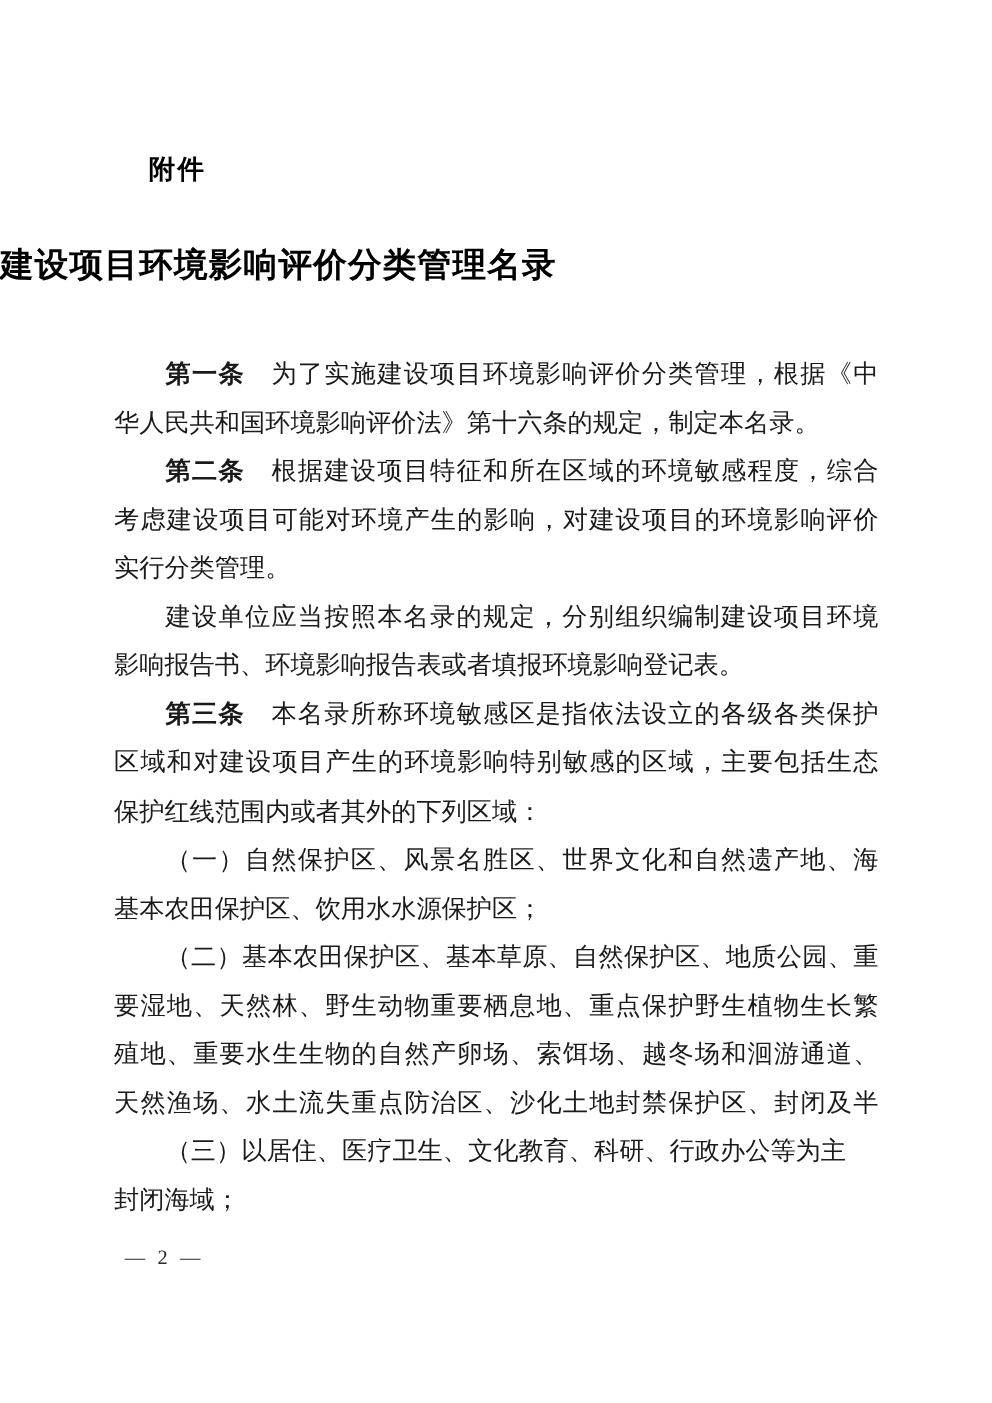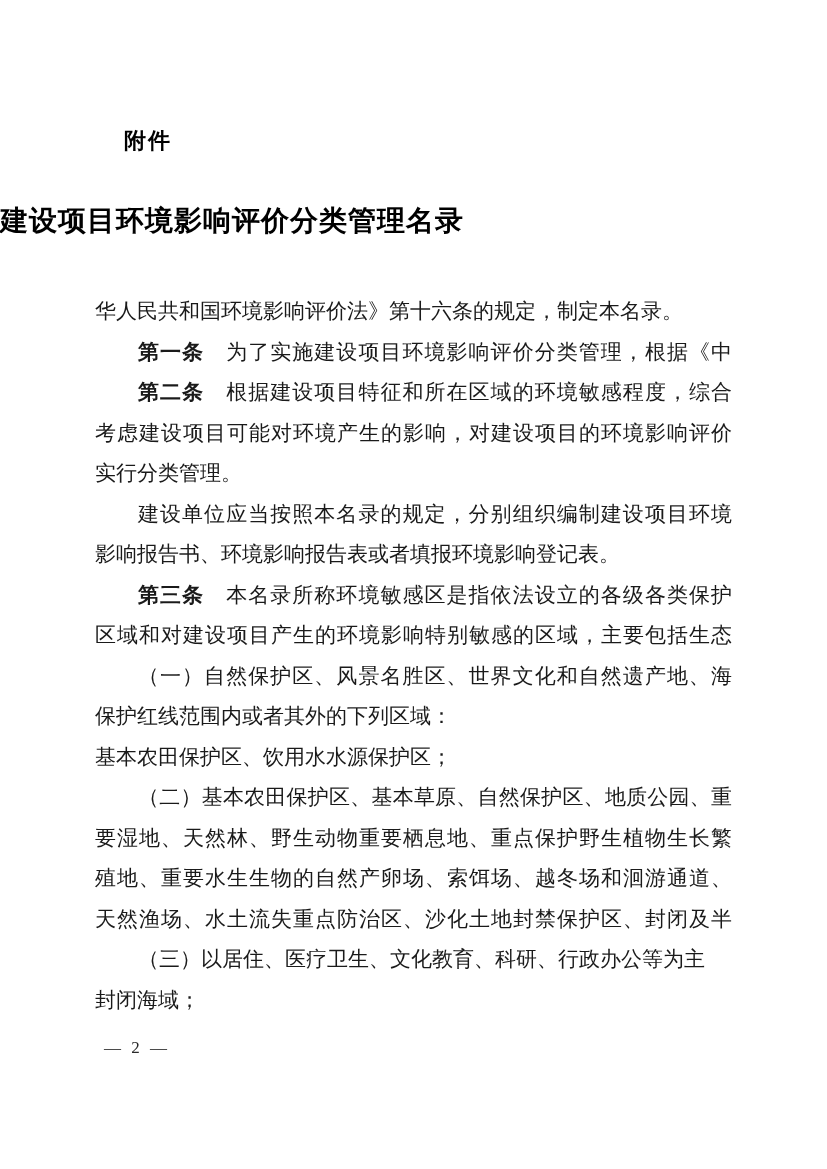--- a/index.html
+++ b/index.html
@@ -82,41 +82,41 @@
 <body>
 
 <div class="page">
 
   <div class="attachment-label">附件</div>
 
   <div class="doc-title">建设项目环境影响评价分类管理名录</div>
 
   <div class="body-block">
 
+    <div class="line indent"><span class="lead">第一条</span><span>　为了实施建设项目环境影响评价分类管理，根据《中</span></div>
+
     <div class="line last">华人民共和国环境影响评价法》第十六条的规定，制定本名录。</div>
-
-    <div class="line indent"><span class="lead">第一条</span><span>　为了实施建设项目环境影响评价分类管理，根据《中</span></div>
 
     <div class="line indent"><span class="lead">第二条</span><span>　根据建设项目特征和所在区域的环境敏感程度，综合</span></div>
 
     <div class="line">考虑建设项目可能对环境产生的影响，对建设项目的环境影响评价</div>
 
     <div class="line last">实行分类管理。</div>
 
     <div class="line indent">建设单位应当按照本名录的规定，分别组织编制建设项目环境</div>
 
     <div class="line last">影响报告书、环境影响报告表或者填报环境影响登记表。</div>
 
     <div class="line indent"><span class="lead">第三条</span><span>　本名录所称环境敏感区是指依法设立的各级各类保护</span></div>
 
     <div class="line">区域和对建设项目产生的环境影响特别敏感的区域，主要包括生态</div>
 
+    <div class="line last">保护红线范围内或者其外的下列区域：</div>
+
     <div class="line indent">（一）自然保护区、风景名胜区、世界文化和自然遗产地、海</div>
-
-    <div class="line last">保护红线范围内或者其外的下列区域：</div>
 
     <div class="line last">基本农田保护区、饮用水水源保护区；</div>
 
     <div class="line indent">（二）基本农田保护区、基本草原、自然保护区、地质公园、重</div>
 
     <div class="line">要湿地、天然林、野生动物重要栖息地、重点保护野生植物生长繁</div>
 
     <div class="line">殖地、重要水生生物的自然产卵场、索饵场、越冬场和洄游通道、</div>
 
     <div class="line">天然渔场、水土流失重点防治区、沙化土地封禁保护区、封闭及半</div>

